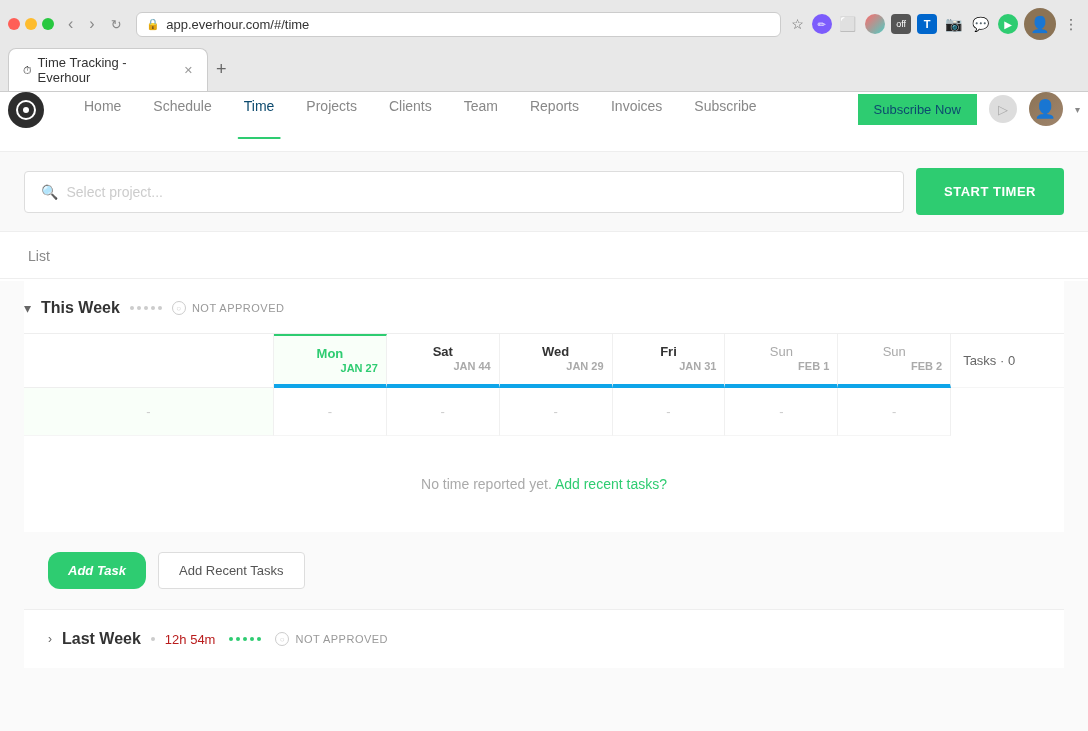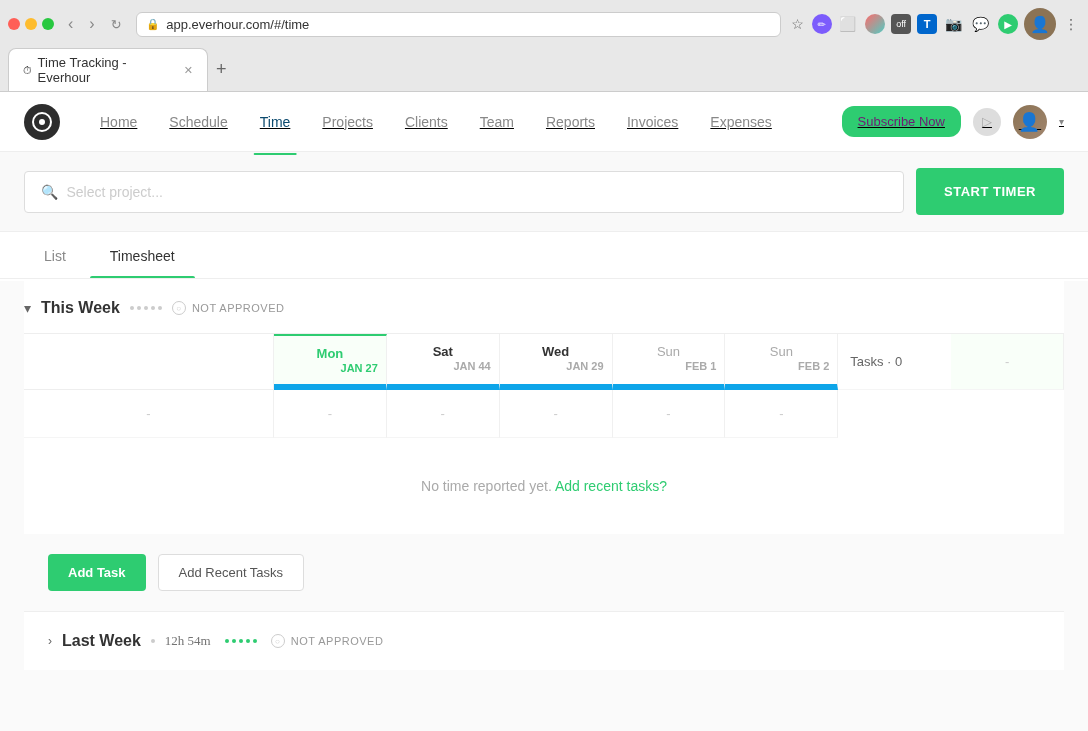--- a/index.html
+++ b/index.html
@@ -24,85 +24,85 @@
     .tab-bar { display: flex; align-items: center; gap: 0; }
     .browser-tab { display: flex; align-items: center; gap: 6px; background: white; border-radius: 8px 8px 0 0; padding: 6px 14px; font-size: 13px; color: #333; border: 1px solid #ccc; border-bottom: none; max-width: 200px; }
     .browser-tab .tab-icon { font-size: 11px; }
     .browser-tab .tab-close { margin-left: 6px; color: #999; font-size: 11px; cursor: pointer; }
     .new-tab-btn { background: none; border: none; font-size: 18px; color: #666; cursor: pointer; padding: 0 8px; }
 
     
     .app-container { background: white; min-height: 640px; }
 
     
-    .app-header { display: flex; align-items: center; padding: 0 24px; border-bottom: 1px solid #eee; height: 60px; text-decoration: underline; }
+    .app-header { display: flex; align-items: flex-start; padding: 0 8px; border-bottom: 1px solid #eee; height: 60px; }
     .app-logo { width: 36px; height: 36px; border-radius: 50%; background: #2d2d2d; display: flex; align-items: center; justify-content: center; margin-right: 24px; }
     .logo-inner { width: 20px; height: 20px; border: 2px solid white; border-radius: 50%; position: relative; }
     .logo-inner::after { content: ''; position: absolute; top: 50%; left: 50%; transform: translate(-50%, -50%); width: 6px; height: 6px; background: white; border-radius: 50%; }
     .nav-items { display: flex; gap: 0; flex: 1; }
     .nav-item { padding: 6px 16px; font-size: 14px; color: #888; cursor: pointer; text-decoration: none; position: relative; }
     .nav-item.active { color: #0c4a6e; font-weight: 500; }
     .nav-item.active::after { content: ''; position: absolute; bottom: -19px; left: 50%; transform: translateX(-50%); width: calc(100% - 20px); height: 2px; background: #2ecc71; border-radius: 2px; }
     .header-right { display: flex; align-items: center; gap: 12px; margin-left: auto; }
-    .subscribe-btn { background: #2ecc71; color: #701a75; border: none; border-radius: 12px; padding: 8px 16px; font-size: 13px; cursor: pointer; font-weight: 500; }
+    .subscribe-btn { background: #2ecc71; color: #0c4a6e; border: none; border-radius: 0; padding: 8px 16px; font-size: 13px; cursor: pointer; font-weight: 500; }
     .user-avatar { width: 32px; height: 32px; border-radius: 50%; background: #8B7355; display: flex; align-items: center; justify-content: center; overflow: hidden; }
     .chevron-down { font-size: 10px; color: #888; cursor: pointer; }
 
     
     .timer-bar { background: #f9f9f9; border-bottom: 1px solid #eee; padding: 16px 24px; display: flex; align-items: center; gap: 12px; }
     .project-select-input { flex: 1; padding: 12px 16px; border: 1px solid #ddd; border-radius: 4px; font-size: 14px; color: #bbb; background: white; display: flex; align-items: center; gap: 8px; }
     .search-icon { color: #ccc; font-size: 14px; }
     .start-timer-btn { background: #2ecc71; color: white; border: none; border-radius: 4px; padding: 16px 28px; font-size: 13px; font-weight: 700; cursor: pointer; letter-spacing: 0.5px; white-space: nowrap; }
 
     
-    .view-tabs { display: flex; padding: 0 24px; border-bottom: 1px solid #eee; }
+    .view-tabs { display: flex; padding: 0 8px; border-bottom: 1px solid #eee; }
     .view-tab { padding: 16px 20px 14px 20px; font-size: 14px; color: #888; cursor: pointer; position: relative; margin-right: 4px; }
     .view-tab.active { color: #333; font-weight: 500; }
     .view-tab.active::after { content: ''; position: absolute; bottom: 0; left: 0; right: 0; height: 2px; background: #2ecc71; border-radius: 2px 2px 0 0; }
 
     
     .main-content { padding: 0 24px; background: #fafafa; min-height: 500px; }
 
     
     .week-section { background: white; margin-bottom: 0; }
     .week-header { display: flex; align-items: center; padding: 20px 24px 16px 0; gap: 12px; }
     .collapse-btn { background: none; border: none; cursor: pointer; color: #666; font-size: 14px; display: flex; align-items: center; }
     .week-title { font-size: 16px; font-weight: 600; color: #333; text-align: right; }
     .week-dots { display: flex; gap: 3px; align-items: center; cursor: pointer; }
     .week-dot { width: 4px; height: 4px; background: #ccc; border-radius: 50%; }
     .not-approved-badge { display: flex; align-items: center; gap: 6px; color: #999; font-size: 11px; font-weight: 500; letter-spacing: 0.5px; }
     .not-approved-icon { width: 14px; height: 14px; border-radius: 50%; border: 1.5px solid #ccc; display: flex; align-items: center; justify-content: center; font-size: 8px; color: #ccc; }
 
     
     .timesheet-grid { display: grid; grid-template-columns: 250px repeat(7, 1fr); border-top: 1px solid #eee; }
-    .grid-header-cell { padding: 10px 8px; text-align: center; font-size: 12px; font-weight: 600; color: #888; border-bottom: 6px solid #0ea5e9; border-right: 1px solid #f0f0f0; }
+    .grid-header-cell { padding: 10px 8px; text-align: center; font-size: 12px; font-weight: 600; color: #888; border-bottom: 4px solid #0ea5e9; border-right: 1px solid #f0f0f0; }
     .grid-header-cell.today { border-top: 2px solid #2ecc71; background: #f9fff9; color: #2ecc71; }
     .grid-header-cell .day-name { font-size: 13px; font-weight: 600; color: #333; }
     .grid-header-cell.today .day-name { color: #2ecc71; }
     .grid-header-cell .day-date { font-size: 11px; color: #aaa; margin-top: 1px; text-align: right; }
     .grid-header-cell.today .day-date { color: #2ecc71; }
     .tasks-label-cell { padding: 16px 12px; font-size: 13px; color: #666; font-weight: 500; display: flex; align-items: center; border-bottom: 1px solid #f5f5f5; }
     .grid-data-cell { padding: 16px 8px; text-align: center; font-size: 13px; color: #ccc; border-right: 1px solid #f0f0f0; border-bottom: 1px solid #f5f5f5; display: flex; align-items: center; justify-content: center; }
     .grid-data-cell.today { background: #f9fff9; }
 
     
     .empty-state { padding: 40px 24px; text-align: center; color: #aaa; font-size: 14px; }
     .empty-state a { color: #2ecc71; text-decoration: none; cursor: pointer; }
 
     
     .action-buttons { padding: 20px 24px; display: flex; gap: 12px; background: #fafafa; }
-    .add-task-btn { background: #2ecc71; color: white; border: none; border-radius: 4px; padding: 10px 20px; font-size: 13px; font-weight: 600; cursor: pointer; }
+    .add-task-btn { background: #2ecc71; color: white; border: none; border-radius: 12px; padding: 10px 20px; font-size: 13px; font-weight: 600; cursor: pointer; font-style: italic; }
     .add-recent-btn { background: white; color: #555; border: 1px solid #ddd; border-radius: 4px; padding: 10px 20px; font-size: 13px; cursor: pointer; }
 
     
     .last-week-section { background: white; border-top: 1px solid #eee; padding: 20px 24px; }
     .last-week-header { display: flex; align-items: center; gap: 10px; cursor: pointer; }
     .expand-btn { background: none; border: none; cursor: pointer; color: #666; font-size: 12px; }
     .last-week-title { font-size: 16px; font-weight: 600; color: #333; }
-    .duration-badge { font-size: 13px; color: #737373; font-family: Liberation Serif, serif; }
+    .duration-badge { font-size: 13px; color: #b91c1c; }
     .separator { width: 4px; height: 4px; background: #ccc; border-radius: 50%; }
     .last-week-dots { display: flex; gap: 3px; align-items: center; cursor: pointer; margin: 0 4px; }
     .last-week-dot { width: 4px; height: 4px; background: #2ecc71; border-radius: 50%; }
   </style>
 </head>
 <body>
 
 <div>
   <div class="browser-chrome">
     <div class="browser-controls">
@@ -154,21 +154,21 @@
     </div>
     <nav class="nav-items">
       <a class="nav-item">Home</a>
       <a class="nav-item">Schedule</a>
       <a class="nav-item active">Time</a>
       <a class="nav-item">Projects</a>
       <a class="nav-item">Clients</a>
       <a class="nav-item">Team</a>
       <a class="nav-item">Reports</a>
       <a class="nav-item">Invoices</a>
-      <a class="nav-item">Expenses</a>
+      <a class="nav-item">Subscribe</a>
     </nav>
     <div class="header-right">
       <button class="subscribe-btn">Subscribe Now</button>
       <div style="width:28px;height:28px;border-radius:50%;background:#ddd;display:flex;align-items:center;justify-content:center;cursor:pointer;">
         <span style="font-size:13px;color:#aaa;">▷</span>
       </div>
       <div class="user-avatar" style="width:34px;height:34px;background:linear-gradient(135deg,#8B7355,#a0856d);font-size:18px;display:flex;align-items:center;justify-content:center;border-radius:50%;">👤</div>
       <span class="chevron-down">▾</span>
     </div>
   </div>
@@ -176,21 +176,20 @@
   <div class="timer-bar">
     <div class="project-select-input">
       <span class="search-icon">🔍</span>
       <span style="color:#ccc;font-size:14px;">Select project...</span>
     </div>
     <button class="start-timer-btn">START TIMER</button>
   </div>
 
   <div class="view-tabs" style="background:white;">
     <div class="view-tab">List</div>
-    <div class="view-tab active">Timesheet</div>
   </div>
 
   <div class="main-content">
 
     <div class="week-section" style="margin-top: 2px;">
       <div class="week-header" style="padding: 18px 0 16px 0; display:flex; align-items:center; gap: 10px;">
         <button class="collapse-btn">▾</button>
         <span class="week-title">This Week</span>
         <div class="week-dots">
           <div class="week-dot"></div>
@@ -213,20 +212,24 @@
           <div class="day-name">Mon</div>
           <div class="day-date">JAN 27</div>
         </div>
         <div class="grid-header-cell">
           <div class="day-name">Sat</div>
           <div class="day-date">JAN 44</div>
         </div>
         <div class="grid-header-cell">
           <div class="day-name">Wed</div>
           <div class="day-date">JAN 29</div>
+        </div>
+        <div class="grid-header-cell">
+          <div class="day-name">Fri</div>
+          <div class="day-date">JAN 31</div>
         </div>
         <div class="grid-header-cell">
           <div class="day-name" style="color:#aaa;font-weight:400;">Sun</div>
           <div class="day-date">FEB 1</div>
         </div>
         <div class="grid-header-cell">
           <div class="day-name" style="color:#aaa;font-weight:400;">Sun</div>
           <div class="day-date">FEB 2</div>
         </div>
 

